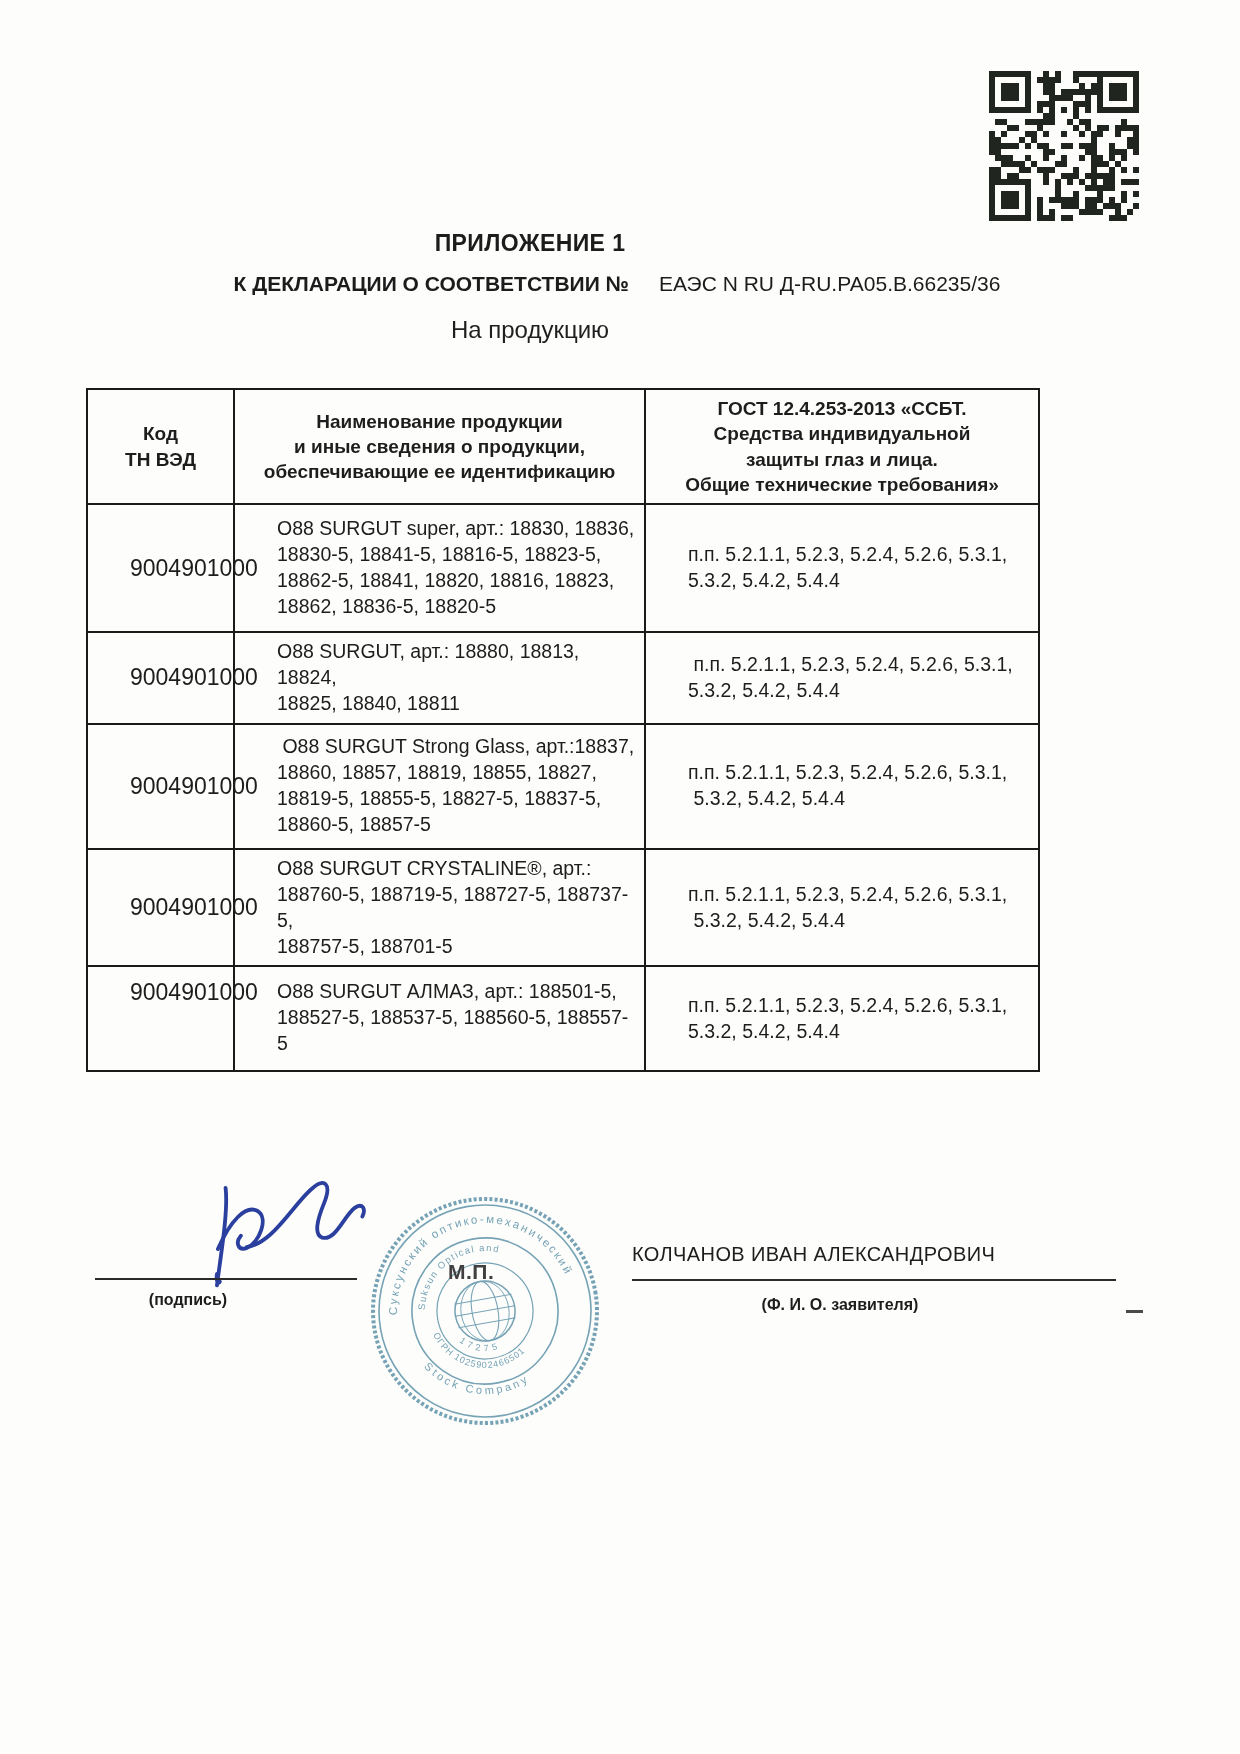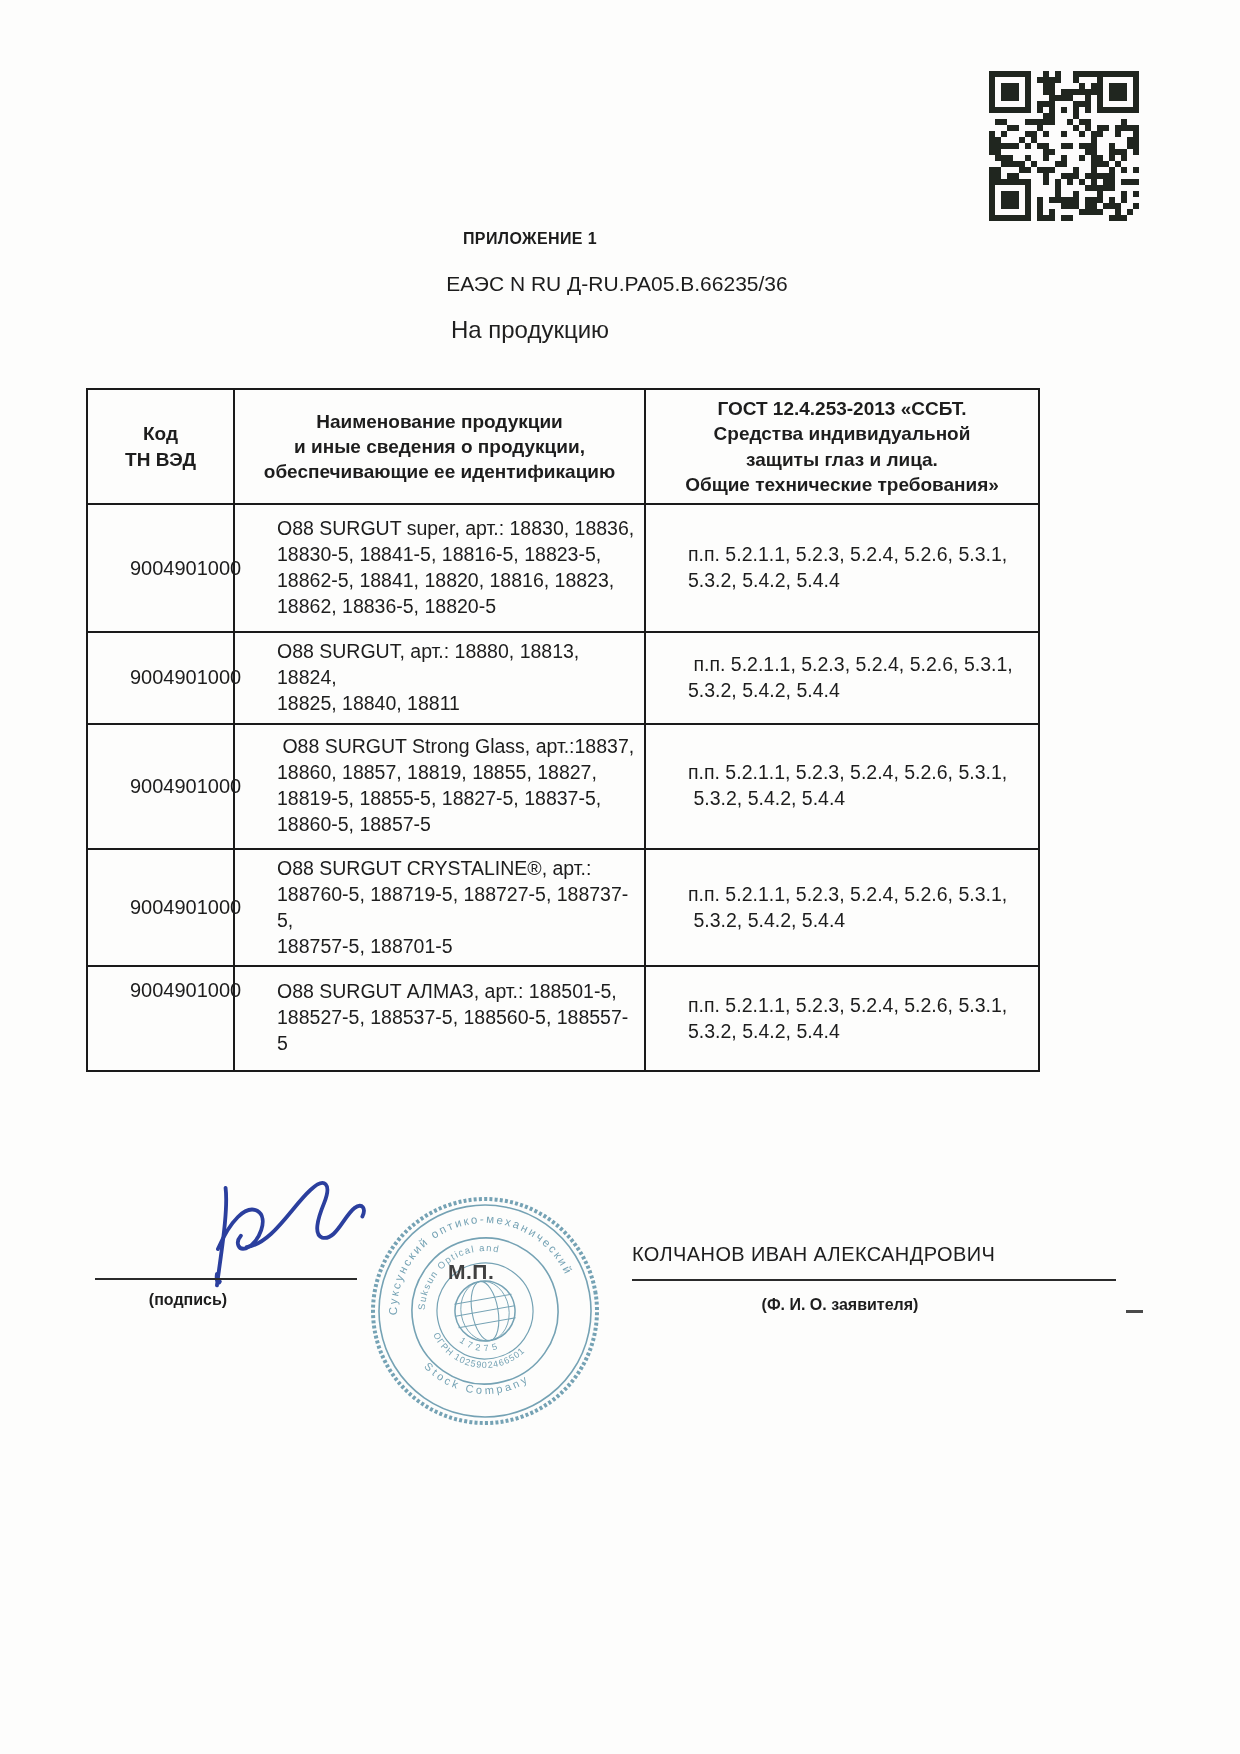--- a/index.html
+++ b/index.html
@@ -7,21 +7,21 @@
     width:1240px;height:1754px;position:relative;
     background:#fdfdfc;color:#202020;
     font-family:"Liberation Sans","DejaVu Sans",sans-serif;
     overflow:hidden;
   }
   .abs{position:absolute;}
 
   
   .doc-title{
     left:0;top:230px;width:1060px;text-align:center;
-    font-size:16px;font-weight:bold;letter-spacing:.4px;color:#1c1c1c;
+    font-size:23px;font-weight:bold;letter-spacing:.4px;color:#1c1c1c;
   }
   .decl-line{
     left:0;top:272px;width:1234px;display:flex;justify-content:center;gap:30px;
     font-size:21px;color:#1c1c1c;white-space:nowrap;
   }
   .decl-label{font-weight:bold;}
   .decl-number{font-weight:normal;}
   .products-caption{
     left:0;top:316px;width:1060px;text-align:center;
     font-size:24px;color:#1f1f1f;
@@ -39,21 +39,21 @@
   }
   table.products th, table.products td{
     border:2px solid #1a1a1a;
     padding-left:42px;
   }
   table.products th{
     font-size:19px;font-weight:bold;text-align:center;vertical-align:middle;
     line-height:1.32;white-space:pre-line;padding:4px 6px;
   }
   td.cell-code{
-    font-size:20px;text-align:center;vertical-align:middle;margin-left:36px;
+    font-size:23px;text-align:center;vertical-align:middle;margin-left:36px;
   }
   td.cell-product{
     font-size:19.5px;vertical-align:middle;line-height:1.33;
     padding:6px 8px 6px 10px;white-space:pre-wrap;
   }
   td.cell-gost{
     font-size:19.5px;vertical-align:middle;line-height:1.33;
     padding:6px 6px 6px 9px;white-space:pre-wrap;
   }
   tbody tr:nth-of-type(1){height:115px;}
@@ -405,20 +405,21 @@
       <rect x="75" y="147" width="6" height="6" fill="#20261f"></rect>
       <rect x="81" y="147" width="6" height="6" fill="#20261f"></rect>
       <rect x="123" y="147" width="6" height="6" fill="#20261f"></rect>
       <rect x="129" y="147" width="6" height="6" fill="#20261f"></rect>
       <rect x="135" y="147" width="6" height="6" fill="#20261f"></rect>
     </svg>
 </div>
 
 <div class="abs doc-title">ПРИЛОЖЕНИЕ 1</div>
 <div class="abs decl-line">
+  <span class="decl-label">К ДЕКЛАРАЦИИ О СООТВЕТСТВИИ №</span>
   <span class="decl-number">ЕАЭС N RU Д-RU.РА05.В.66235/36</span>
 </div>
 <div class="abs products-caption">На продукцию</div>
 
 <table class="products">
   <colgroup>
       <col style="width:147px">
       <col style="width:411px">
       <col style="width:394px">
     </colgroup>

